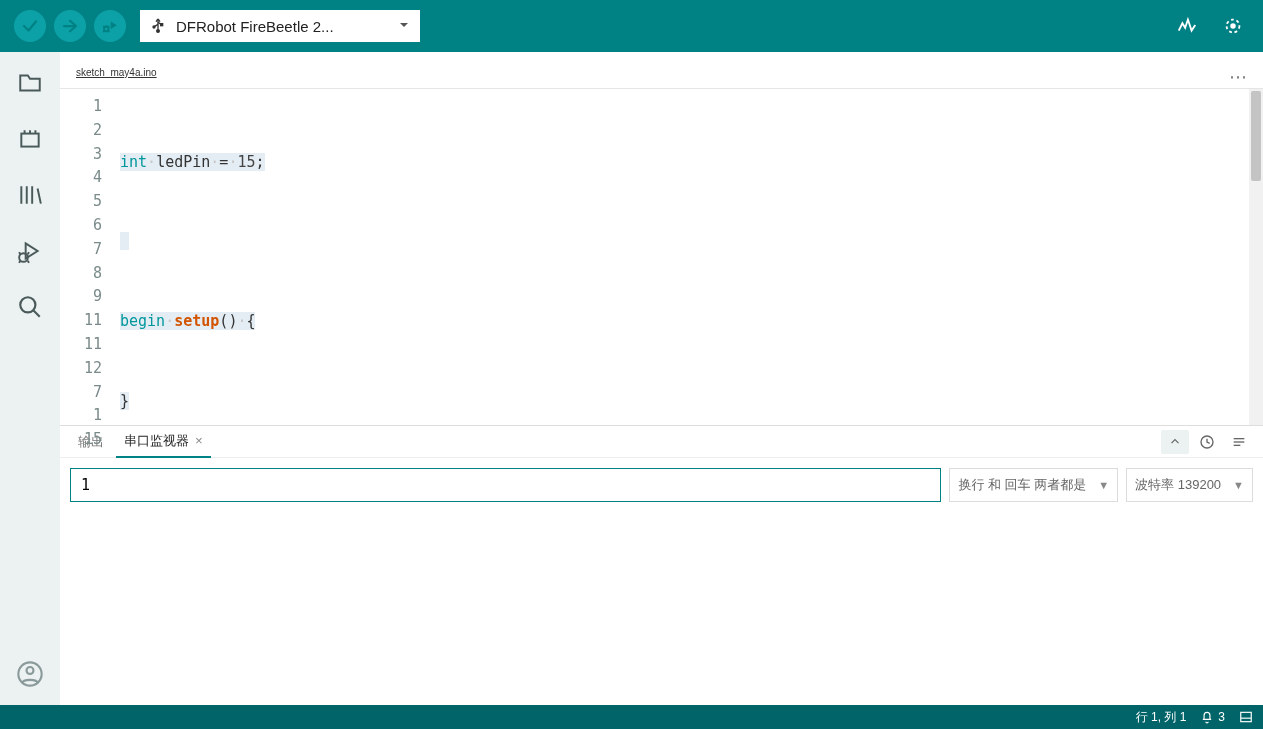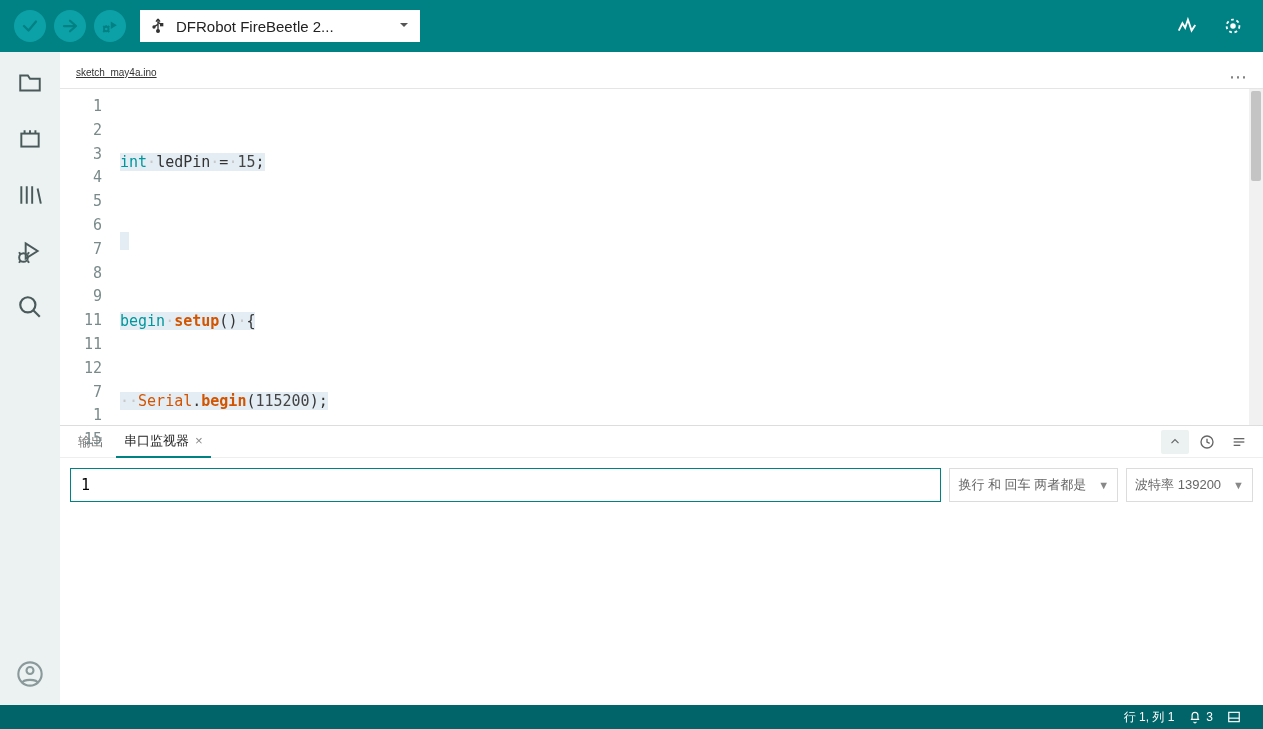--- a/index.html
+++ b/index.html
@@ -63,21 +63,21 @@
 .panel-tabs .ptools { margin-left:auto; display:flex; gap:4px; align-items:center; }
 .ptool { width:28px; height:24px; display:flex; align-items:center; justify-content:center; color:#666; cursor:pointer; border-radius:2px;}
 .ptool.boxed { background:#ecf1f1; }
 .panel-controls { display:flex; gap:8px; padding:10px; align-items:center; }
 .panel-input { flex:1; height:34px; border:1px solid #008184; padding:0 10px; font-family:Consolas,Menlo,monospace; font-size:15px; outline:none; }
 .dropdown { height:34px; border:1px solid #dcdcdc; background:#fff; display:flex; align-items:center; padding:0 8px; gap:8px; font-size:13px; color:#666; cursor:pointer; white-space:nowrap;}
 .dropdown .dd-caret { color:#888; font-size:11px; margin-left:4px;}
 .panel-body { flex:1; }
 
 
-.status { height:24px; background:#006468; color:#fff; display:flex; align-items:center; padding:0 22px; font-size:12px; gap:14px; }
+.status { height:24px; background:#006468; color:#fff; display:flex; align-items:center; padding:0 10px; font-size:12px; gap:14px; }
 .status .push-right { margin-left:auto; }
 .status .st-item { display:flex; align-items:center; gap:4px; cursor:default;}
 .status .st-item.clickable { cursor:pointer; }
 
 </style>
 </head>
 <body>
 
 <div class="root">
 
@@ -197,21 +197,20 @@
           <div>11</div>
           <div>12</div>
           <div>7</div>
           <div>1</div>
           <div>15</div>
         </div>
         <div class="code">
 <span class="ln"><span class="sel"><span class="tok-kw">int</span><span class="ws">·</span><span class="tok-var">ledPin</span><span class="ws">·</span><span class="tok-punc">=</span><span class="ws">·</span><span class="tok-num">15</span><span class="tok-punc">;</span></span></span>
 <span class="ln"><span class="sel"> </span></span>
 <span class="ln"><span class="sel"><span class="tok-kw">begin</span><span class="ws">·</span><span class="tok-fn">setup</span><span class="tok-punc">(</span><span class="tok-punc">)</span><span class="ws">·</span><span class="tok-punc">{</span></span></span>
-<span class="ln"><span class="sel"><span class="ws">··</span><span class="tok-cls">Serial</span><span class="tok-punc">.</span><span class="tok-fn">begin</span><span class="tok-punc">(</span><span class="tok-num">115200</span><span class="tok-punc">)</span><span class="tok-punc">;</span></span></span>
 <span class="ln"><span class="sel"><span class="tok-punc">}</span></span></span>
 <span class="ln"><span class="sel"> </span></span>
 
 
 
 
 
 
 
 

